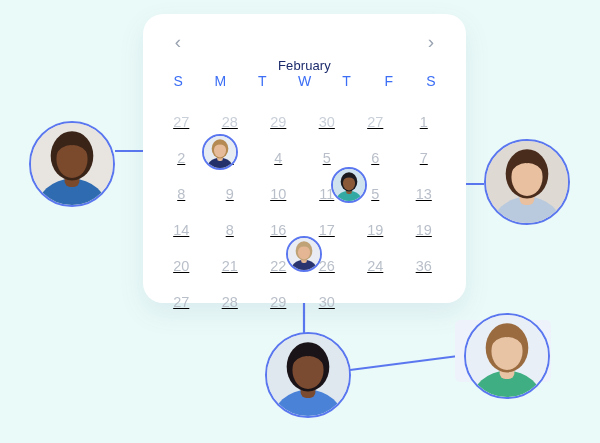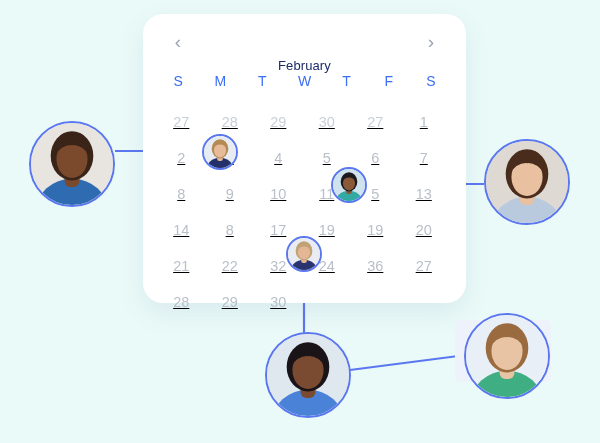--- a/index.html
+++ b/index.html
@@ -217,27 +217,28 @@
         <div class="day-cell">6</div>
         <div class="day-cell">7</div>
         <div class="day-cell">8</div>
         <div class="day-cell">9</div>
         <div class="day-cell">10</div>
         <div class="day-cell">11</div>
         <div class="day-cell">5</div>
         <div class="day-cell">13</div>
         <div class="day-cell">14</div>
         <div class="day-cell">8</div>
+        <div class="day-cell">16</div>
         <div class="day-cell">17</div>
         <div class="day-cell">19</div>
         <div class="day-cell">19</div>
         <div class="day-cell">20</div>
         <div class="day-cell">21</div>
         <div class="day-cell">22</div>
-        <div class="day-cell">32</div>
+        <div class="day-cell">26</div>
         <div class="day-cell">24</div>
         <div class="day-cell">36</div>
         <div class="day-cell">27</div>
         <div class="day-cell">28</div>
         <div class="day-cell">29</div>
         <div class="day-cell">30</div>
       </div>
 
   </div>
 

